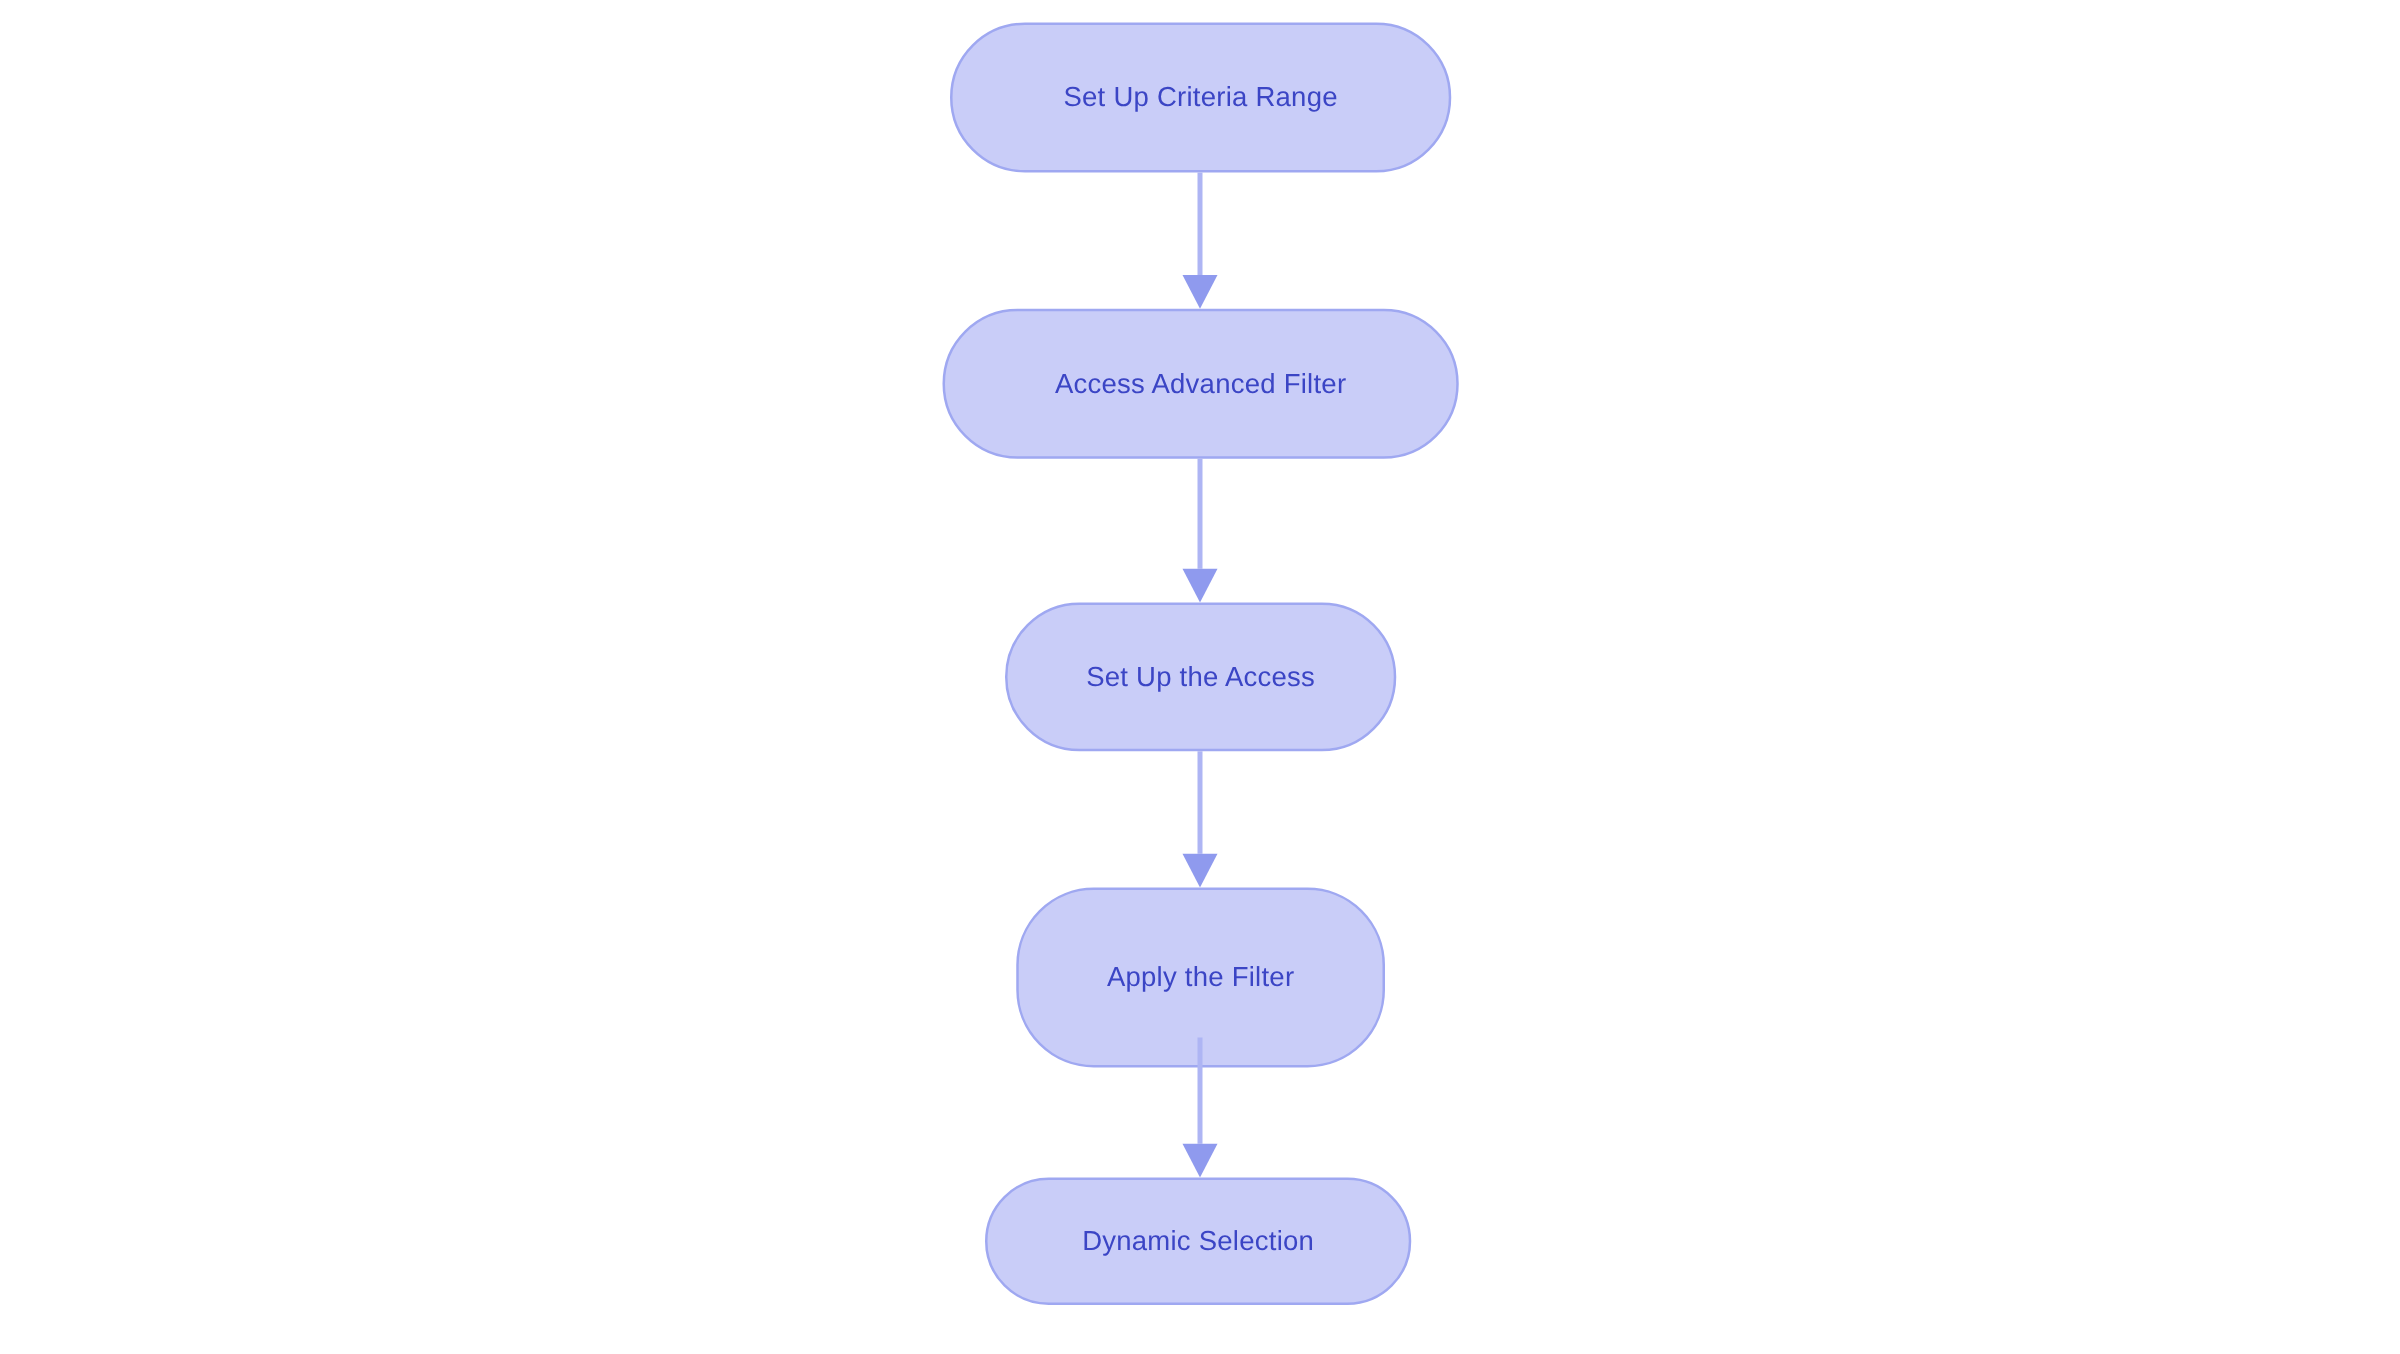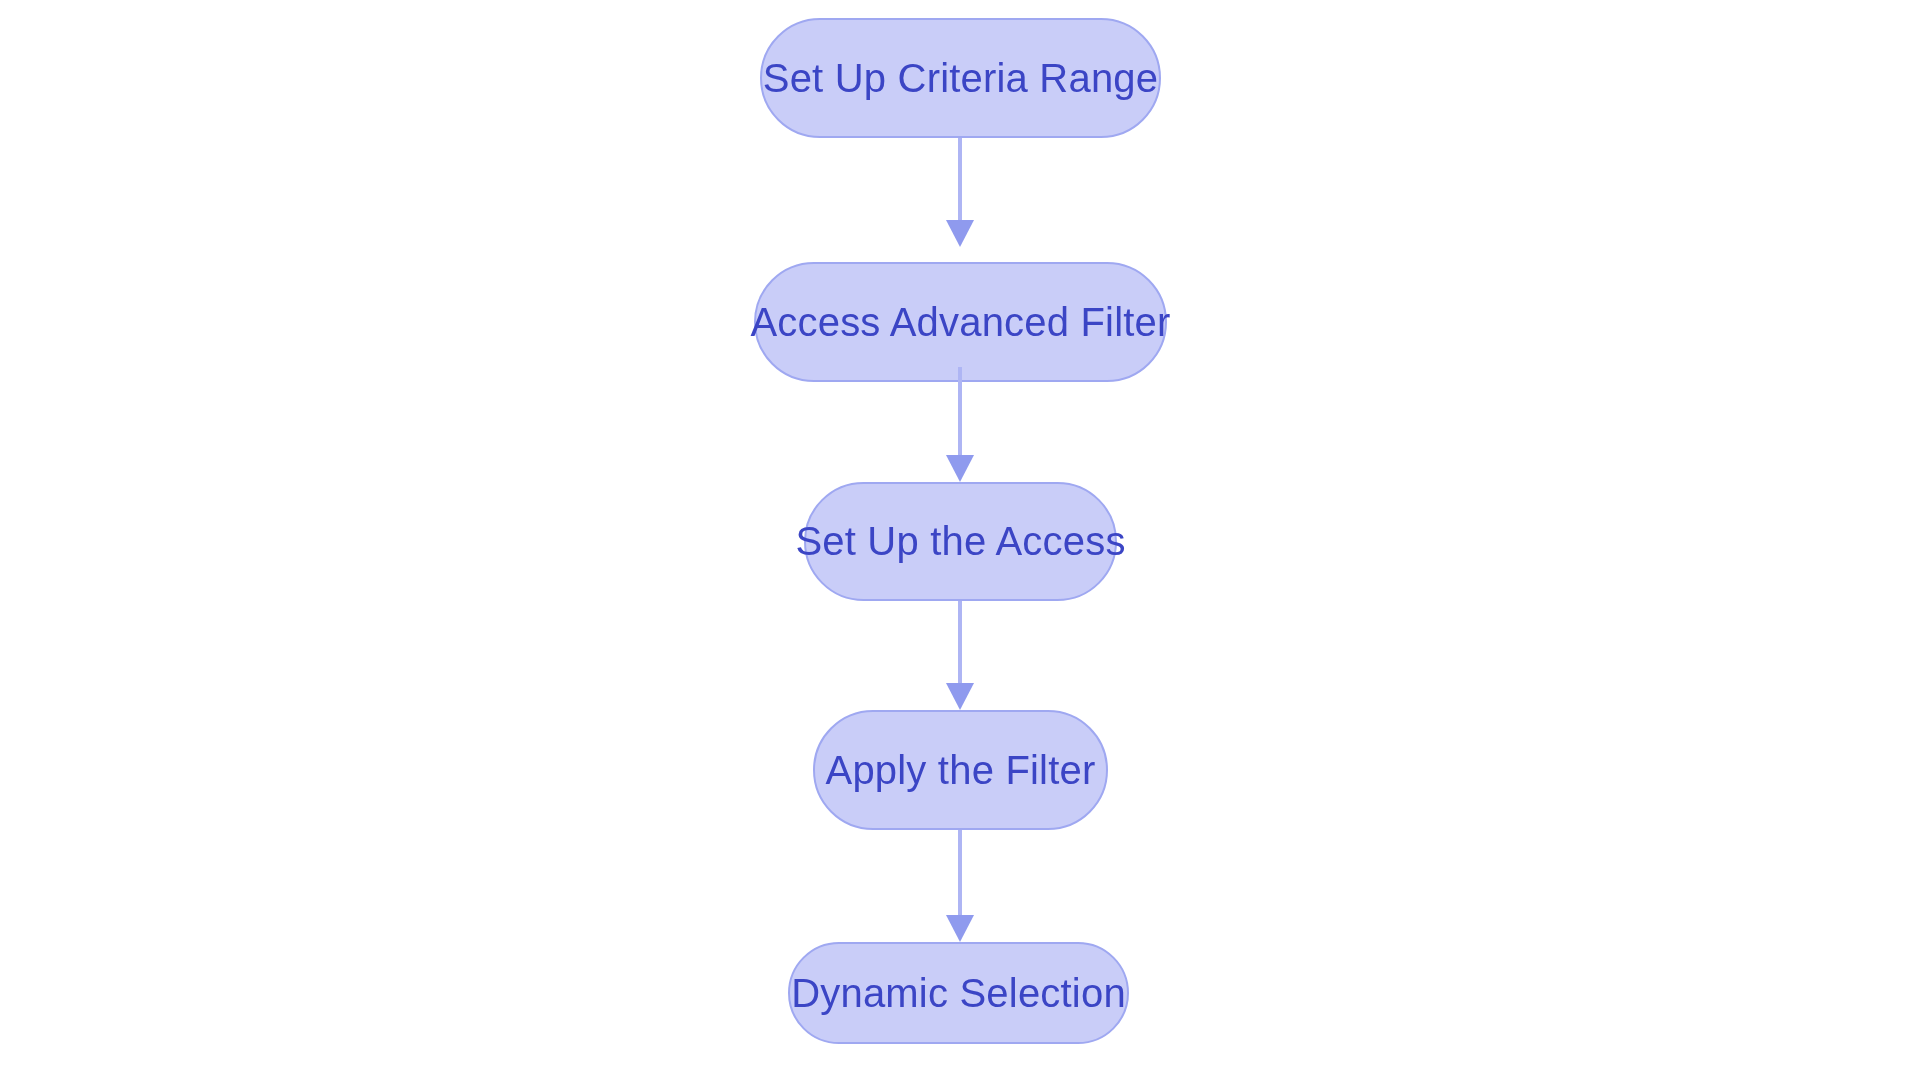--- a/index.html
+++ b/index.html
@@ -24,21 +24,21 @@
   }
   .node {
     position: absolute;
     display: flex;
     align-items: center;
     justify-content: center;
     background: var(--node-fill);
     border: 2px solid var(--node-border);
     border-radius: 62px;
     color: var(--node-text);
-    font-size: 40px;
+    font-size: 22px;
     letter-spacing: 0.2px;
     white-space: nowrap;
     text-align: center;
   }
   .connector {
     position: absolute;
     width: 30px;
     display: flex;
     flex-direction: column;
     align-items: center;
@@ -62,39 +62,39 @@
 
   <div class="node" style="left:760px; top:18px; width:401px; height:120px;">
     <span>Set Up Criteria Range</span>
   </div>
 
   <div class="connector" style="left:945px; top:138px; height:109px;">
     <div class="line"></div>
     <div class="head"></div>
   </div>
 
-  <div class="node" style="left:754px; top:262px; width:413px; height:120px;">
+  <div class="node" style="left:754px; top:247px; width:413px; height:120px;">
     <span>Access Advanced Filter</span>
   </div>
 
   <div class="connector" style="left:945px; top:367px; height:115px;">
     <div class="line"></div>
     <div class="head"></div>
   </div>
 
   <div class="node" style="left:804px; top:482px; width:313px; height:119px;">
     <span>Set Up the Access</span>
   </div>
 
   <div class="connector" style="left:945px; top:601px; height:109px;">
     <div class="line"></div>
     <div class="head"></div>
   </div>
 
-  <div class="node" style="left:813px; top:710px; width:295px; height:120px;">
+  <div class="node" style="left:813px; top:710px; width:295px; height:144px;">
     <span>Apply the Filter</span>
   </div>
 
   <div class="connector" style="left:945px; top:830px; height:112px;">
     <div class="line"></div>
     <div class="head"></div>
   </div>
 
   <div class="node" style="left:788px; top:942px; width:341px; height:102px;">
     <span>Dynamic Selection</span>

